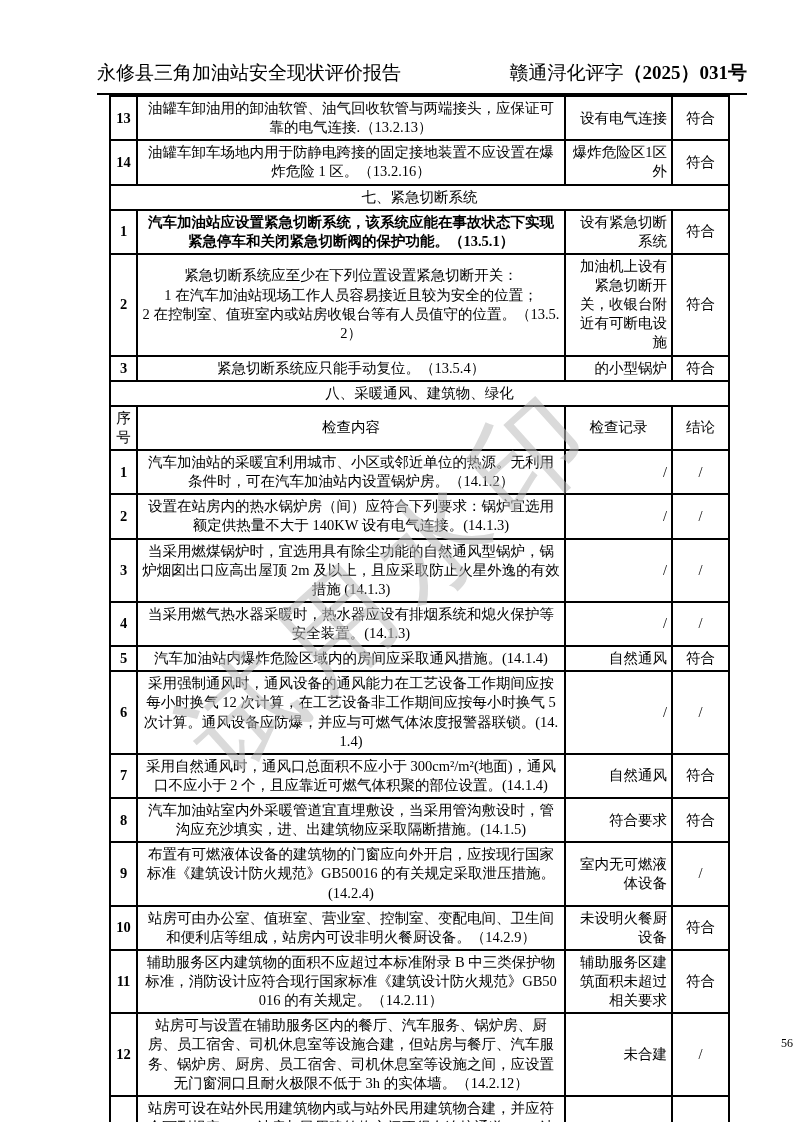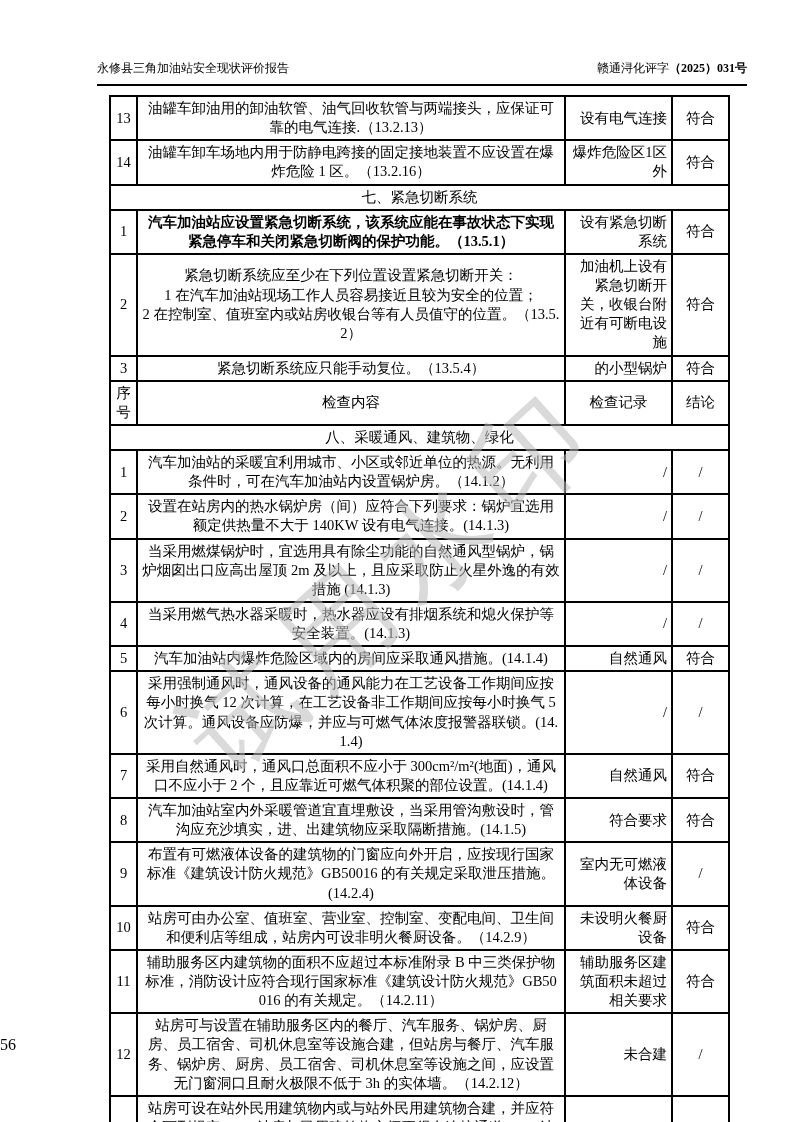--- a/index.html
+++ b/index.html
@@ -10,21 +10,21 @@
     background:#ffffff;
     font-family:"Liberation Serif", serif;
     color:#000;
     overflow:hidden;
   }
   
   .header{
     position:absolute;
     left:97px; top:60px; width:650px;
     display:flex; justify-content:space-between; align-items:flex-end;
-    font-size:12px;
+    font-size:19px;
     border-bottom:2.5px solid #000;
     padding-bottom:7px;
     z-index:2;
   }
   .header .docnum b{font-weight:bold;}
   
   table.inspect{
     position:absolute;
     left:109px; top:95px;
     width:619px;
@@ -33,21 +33,21 @@
     font-size:14.5px;
     line-height:1.32;
     z-index:2;
   }
   table.inspect td{
     border:2px solid #000;
     padding:2px 4px;
     vertical-align:middle;
     word-break:break-all;
   }
-  td.no{ text-align:center; padding:2px 1px;}
+  td.no{ text-align:center; padding:2px 1px;font-weight:bold;}
   td.content{ text-align:center; white-space:pre-line;}
   td.record{ text-align:right; padding:2px 2px;}
   td.conclusion{ text-align:center; padding:2px 1px;}
   tr.bold td.content{ font-weight:bold;font-family:Liberation Serif, serif; }
   td.section{ text-align:center; padding:3px 4px; }
   td.colhead{ text-align:center; }
   
   .watermark{
     position:absolute;
     left:62px; top:505px; width:660px;
@@ -60,22 +60,22 @@
     transform:rotate(-42deg);
     transform-origin:center center;
     pointer-events:none;
     z-index:3;
     white-space:nowrap;
   }
   
   .footer{
     position:absolute;
     left:0; top:1036px; width:100%;
-    text-align:left;
-    font-size:16px;
+    text-align:right;
+    font-size:12px;
     z-index:2;
   }
 </style>
 </head>
 <body>
 
 <div class="page">
 
   <div class="header">
     <span>永修县三角加油站安全现状评价报告</span>
@@ -119,29 +119,29 @@
           <td class="record">加油机上设有紧急切断开关，收银台附近有可断电设施</td>
           <td class="conclusion">符合</td>
         </tr>
         <tr>
           <td class="no">3</td>
           <td class="content">紧急切断系统应只能手动复位。（13.5.4）</td>
           <td class="record">的小型锅炉</td>
           <td class="conclusion">符合</td>
         </tr>
         <tr>
+          <td colspan="4" class="section">八、采暖通风、建筑物、绿化</td>
+        </tr>
+        <tr>
           <td class="colhead">序号</td>
           <td class="colhead">检查内容</td>
           <td class="colhead">检查记录</td>
           <td class="colhead">结论</td>
         </tr>
         <tr>
-          <td colspan="4" class="section">八、采暖通风、建筑物、绿化</td>
-        </tr>
-        <tr>
           <td class="no">1</td>
           <td class="content">汽车加油站的采暖宜利用城市、小区或邻近单位的热源。无利用条件时，可在汽车加油站内设置锅炉房。（14.1.2）</td>
           <td class="record">/</td>
           <td class="conclusion">/</td>
         </tr>
         <tr>
           <td class="no">2</td>
           <td class="content">设置在站房内的热水锅炉房（间）应符合下列要求：锅炉宜选用额定供热量不大于 140KW 设有电气连接。(14.1.3)</td>
           <td class="record">/</td>
           <td class="conclusion">/</td>

